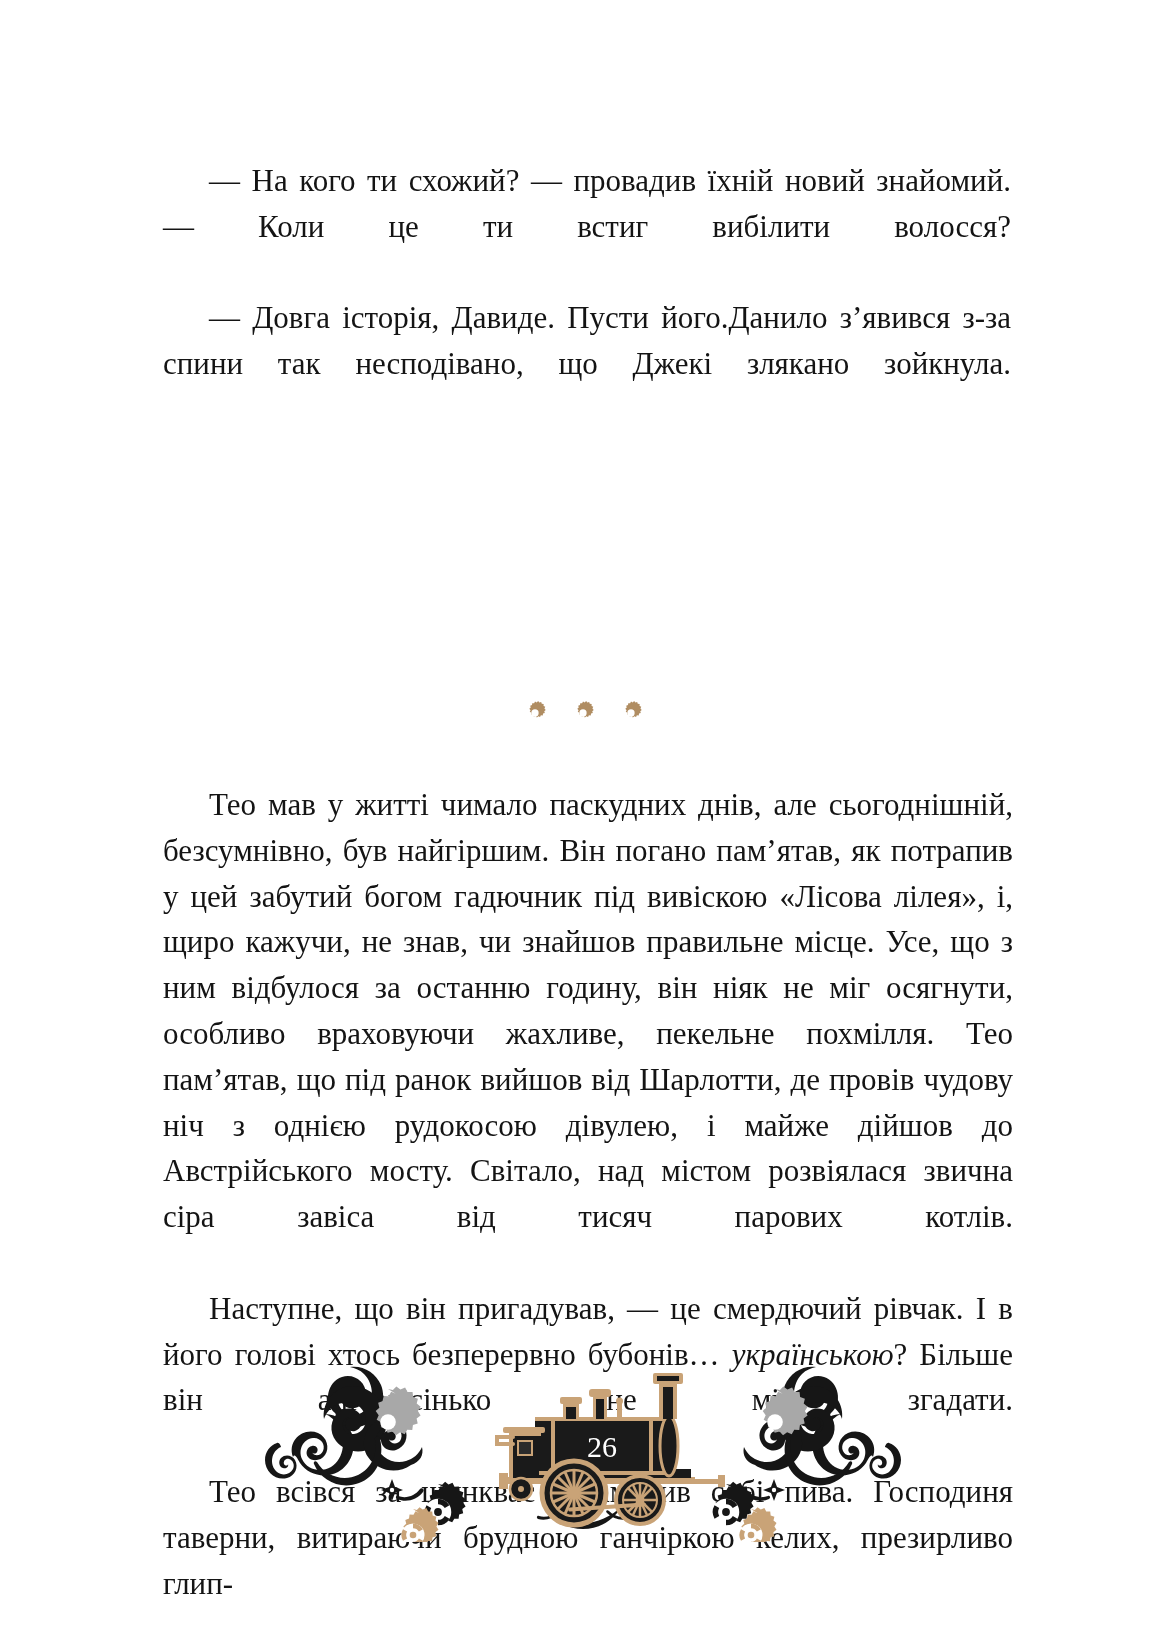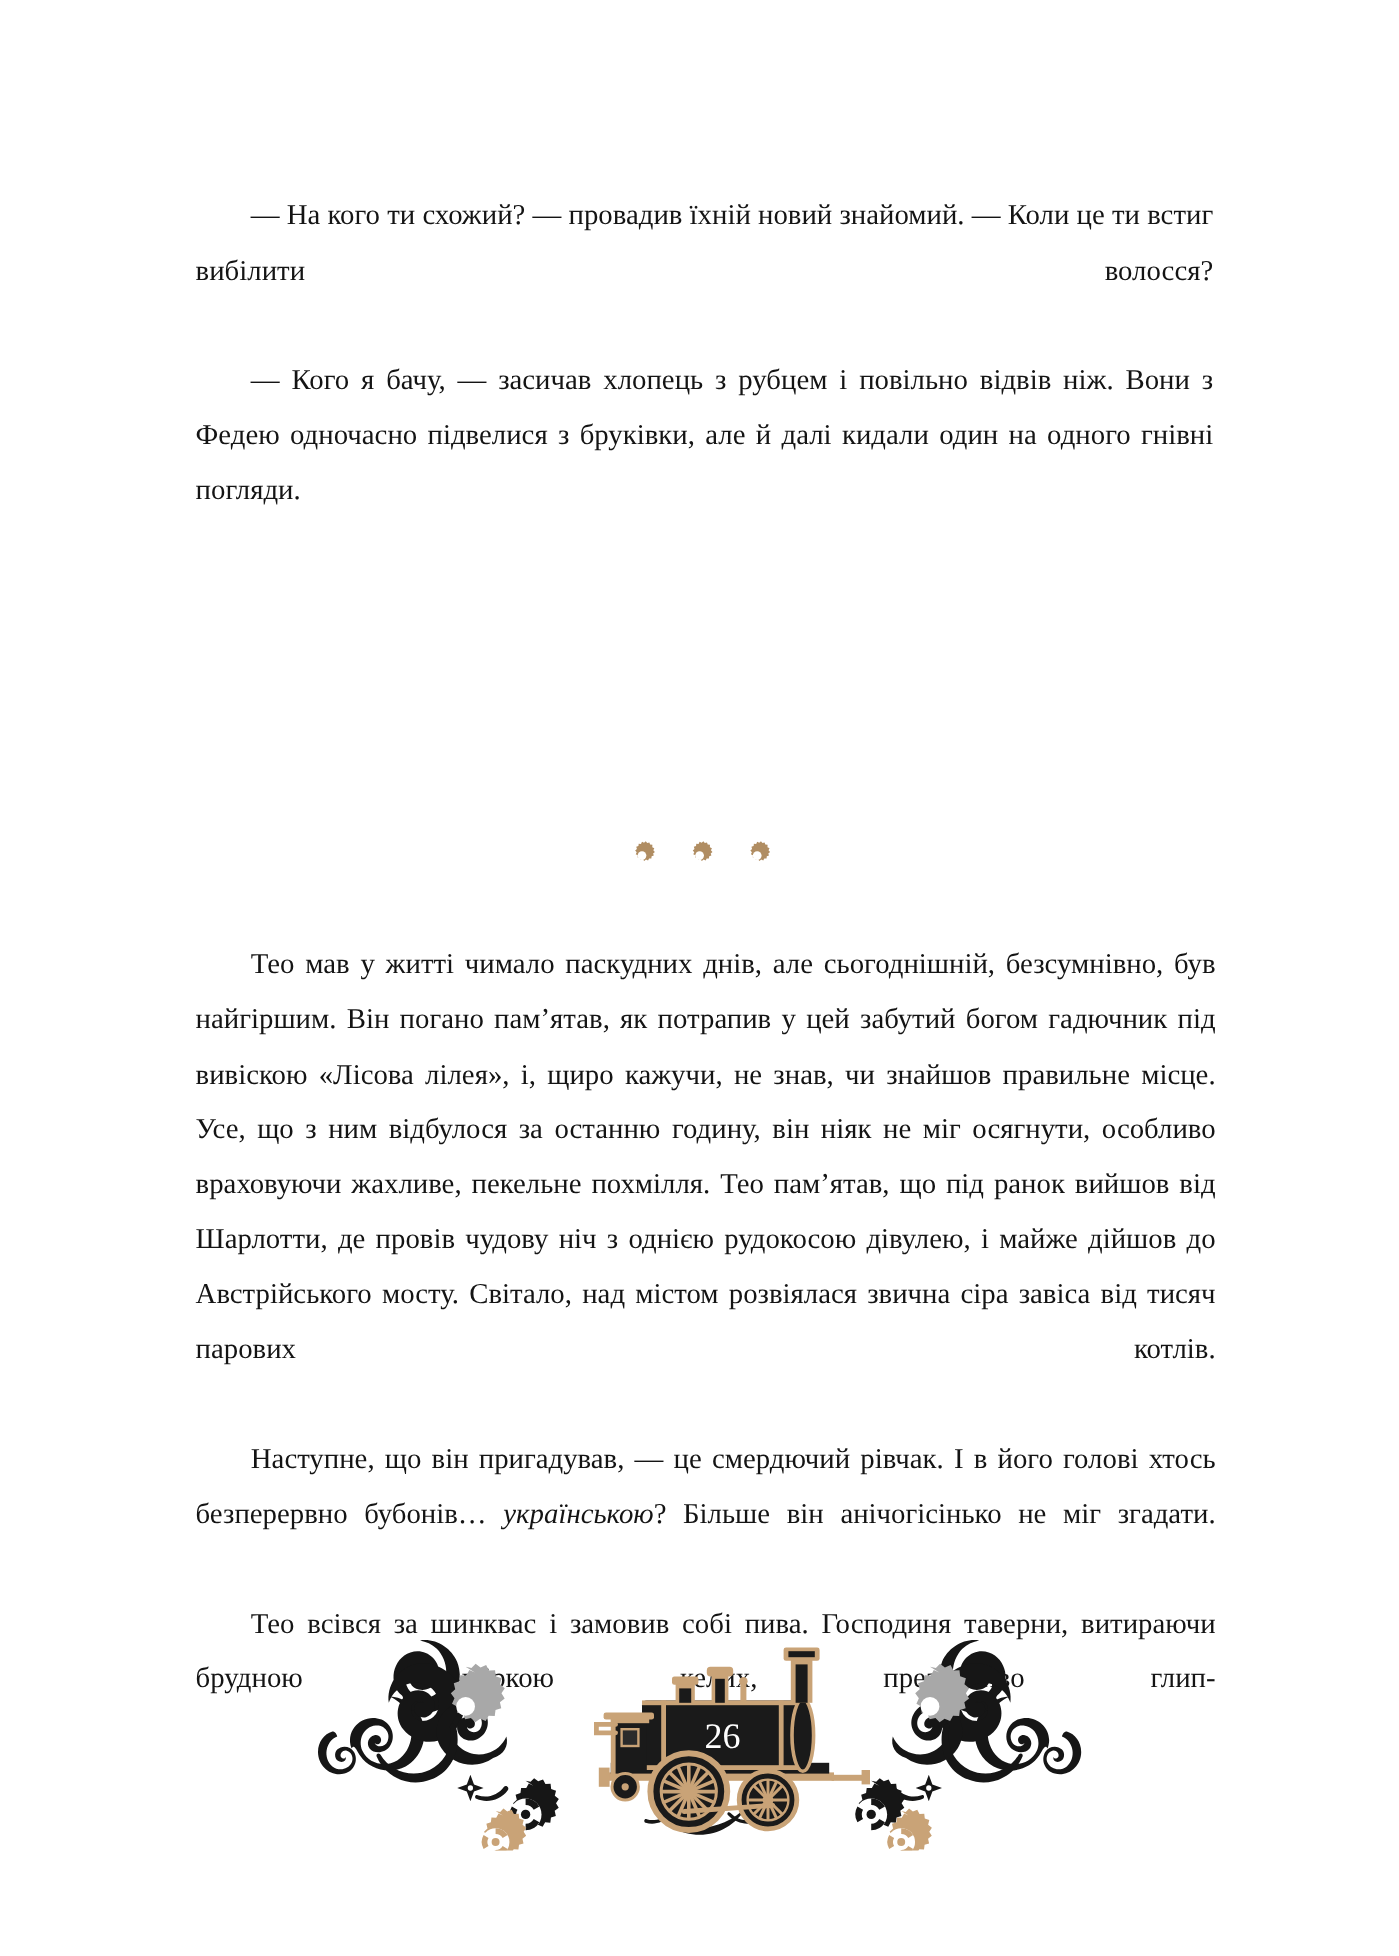--- a/index.html
+++ b/index.html
@@ -17,21 +17,21 @@
     color: #111111;
   }
   .text-column {
     position: absolute;
     left: 163px;
     top: 158px;
     width: 848px;
   }
   p.body-par {
     margin: 0;
-    font-size: 24px;
+    font-size: 31px;
     line-height: 45.8px;
     text-align: justify;
     text-justify: inter-word;
     text-indent: 46px;
     color: #141414;
     -webkit-hyphens: none;
     hyphens: none;
     word-spacing: -0.2px;
   }
   
@@ -94,21 +94,21 @@
     fill: #ffffff;
   }
 </style>
 </head>
 <body>
 
 <div class="page">
 
   <div class="text-column">
     <p class="body-par">— На кого ти схожий? — провадив їхній новий знайомий. — Коли це ти встиг вибілити волосся?</p>
-    <p class="body-par">— Кого я бачу, — засичав хлопець з рубцем і повільно відвів ніж. Вони з Федею одночасно підвелися з бруківки, але й далі кидали один на одного гнівні погляди.</p>
+    <p class="body-par">— Довга історія, Давиде. Пусти його.Данило з’явився з-за спини так несподівано, що Джекі злякано зойкнула.</p>
   </div>
 
   <div class="scene-divider">
     <span class="gear-row">
       <svg class="gear-sm" width="26" height="26" viewBox="0 0 100 100" aria-hidden="true">
         <g fill="#b08d62">
           <path d="M50 6 l6.5 3.2 5.6-5 4.6 5.7 7-2.2 2.3 7 7.3 0.9 -0.4 7.3 6.6 3.2 -3.2 6.6 5 5.6 -5.7 4.6 2.2 7 -7 2.3 -0.9 7.3 -7.3 -0.4 -3.2 6.6 -6.6 -3.2 -5.6 5 -4.6 -5.7 -7 2.2 -2.3 -7 -7.3 -0.9 0.4 -7.3 -6.6 -3.2 3.2 -6.6 -5 -5.6 5.7 -4.6 -2.2 -7 7 -2.3 0.9 -7.3 7.3 0.4z"></path>
         </g>
         <circle cx="50" cy="50" r="14" fill="#ffffff"></circle>
       </svg>

